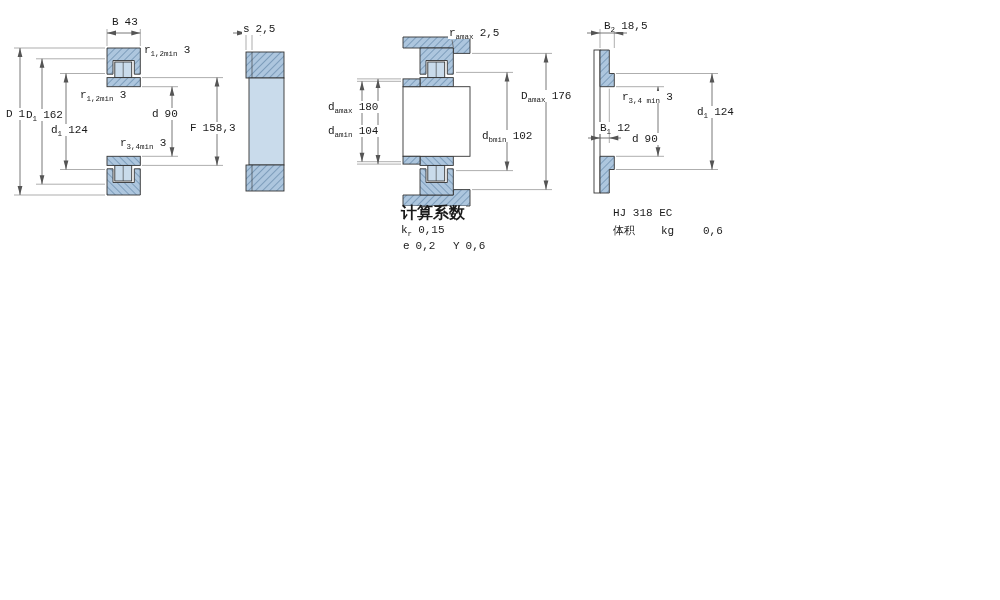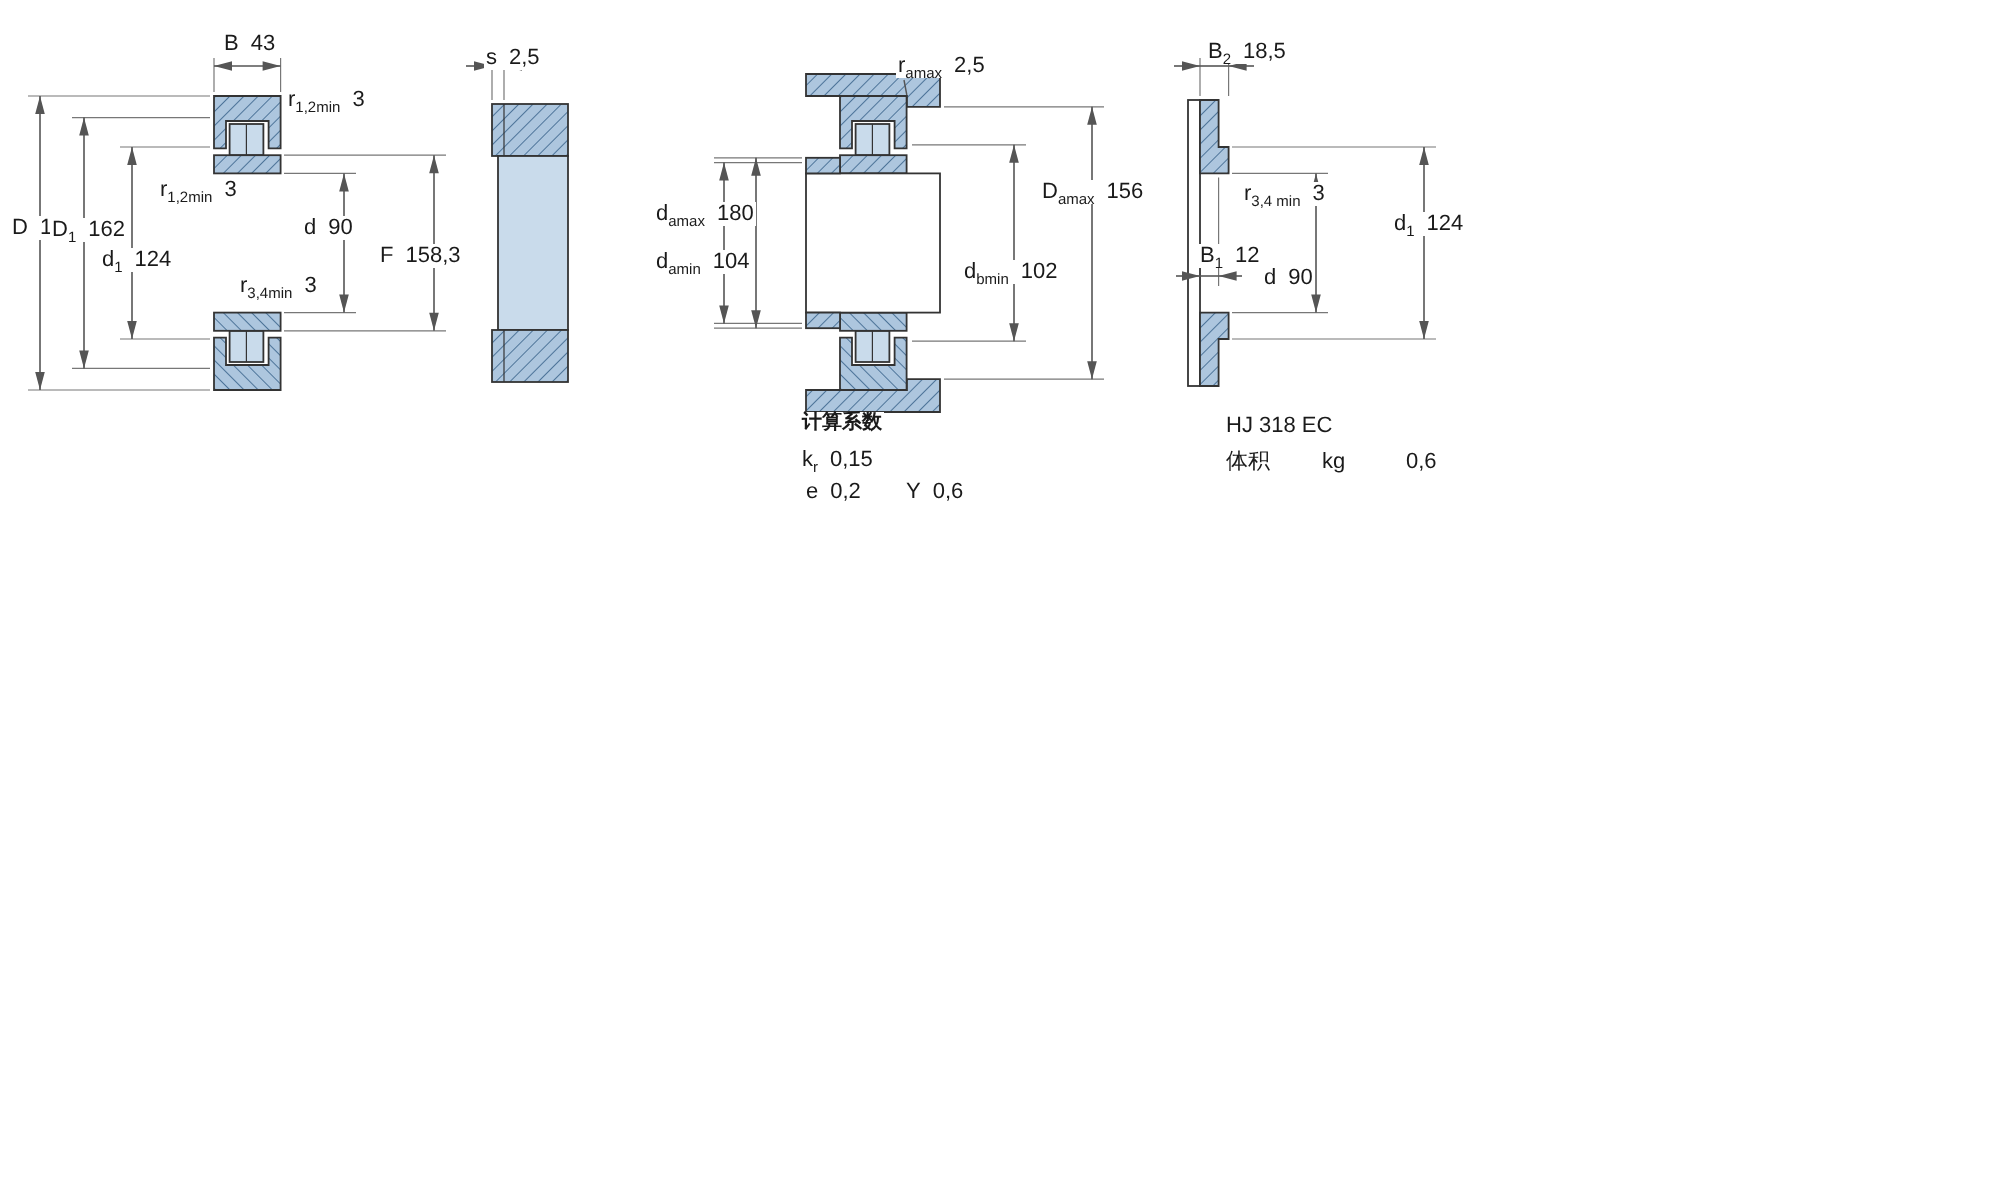--- a/index.html
+++ b/index.html
@@ -1,23 +1,23 @@
 <!DOCTYPE html>
 <html><head>
 <meta charset="utf-8">
 <style>
   html,body{margin:0;padding:0;background:#fff}
   .stage{position:relative;width:1000px;height:600px;background:#fff;overflow:hidden;
-         font-family:Liberation Sans, sans-serif;color:#1a1a1a}
+         font-family:Liberation Mono, monospace;color:#1a1a1a}
   .stage svg{position:absolute;left:0;top:0}
   .lbl{position:absolute;font-size:11px;line-height:1.1;white-space:nowrap;
        background:#fff;padding:0 1px;z-index:2}
   .lbl sub{font-size:7.5px;line-height:0}
   .lbl .v{margin-left:6px}
-  .heading{font-weight:bold;font-size:10px}
+  .heading{font-weight:bold;font-size:16px}
   .ext line{stroke:#777;stroke-width:0.6}
   .dim line{stroke:#555;stroke-width:0.8}
   .outline{stroke:#333;stroke-width:0.9;stroke-linejoin:miter}
 </style>
 </head>
 <body>
 
 <div class="stage">
 
 <svg width="1000" height="600" viewBox="0 0 1000 600">
@@ -140,21 +140,21 @@
 <span class="lbl" style="left:25px;top:109px"><span>D</span><sub>1</sub><span class="v">162</span></span>
 <span class="lbl" style="left:50px;top:124px"><span>d</span><sub>1</sub><span class="v">124</span></span>
 <span class="lbl" style="left:79px;top:89px"><span>r</span><sub>1,2min</sub><span class="v">3</span></span>
 <span class="lbl" style="left:151px;top:108px"><span>d</span><sub></sub><span class="v">90</span></span>
 <span class="lbl" style="left:119px;top:137px"><span>r</span><sub>3,4min</sub><span class="v">3</span></span>
 <span class="lbl" style="left:189px;top:122px"><span>F</span><sub></sub><span class="v">158,3</span></span>
 
 <span class="lbl" style="left:448px;top:27px"><span>r</span><sub>amax</sub><span class="v">2,5</span></span>
 <span class="lbl" style="left:327px;top:101px"><span>d</span><sub>amax</sub><span class="v">180</span></span>
 <span class="lbl" style="left:327px;top:125px"><span>d</span><sub>amin</sub><span class="v">104</span></span>
-<span class="lbl" style="left:520px;top:90px"><span>D</span><sub>amax</sub><span class="v">156</span></span>
+<span class="lbl" style="left:520px;top:90px"><span>D</span><sub>amax</sub><span class="v">176</span></span>
 <span class="lbl" style="left:481px;top:130px"><span>d</span><sub>bmin</sub><span class="v">102</span></span>
 
 <span class="lbl heading" style="left:400px;top:206px">计算系数</span>
 <span class="lbl" style="left:400px;top:224px"><span>k</span><sub>r</sub><span class="v">0,15</span></span>
 <span class="lbl" style="left:402px;top:240px"><span>e</span><sub></sub><span class="v">0,2</span></span>
 <span class="lbl" style="left:452px;top:240px"><span>Y</span><sub></sub><span class="v">0,6</span></span>
 
 <span class="lbl" style="left:603px;top:20px"><span>B</span><sub>2</sub><span class="v">18,5</span></span>
 <span class="lbl" style="left:621px;top:91px"><span>r</span><sub>3,4 min</sub><span class="v">3</span></span>
 <span class="lbl" style="left:696px;top:106px"><span>d</span><sub>1</sub><span class="v">124</span></span>

